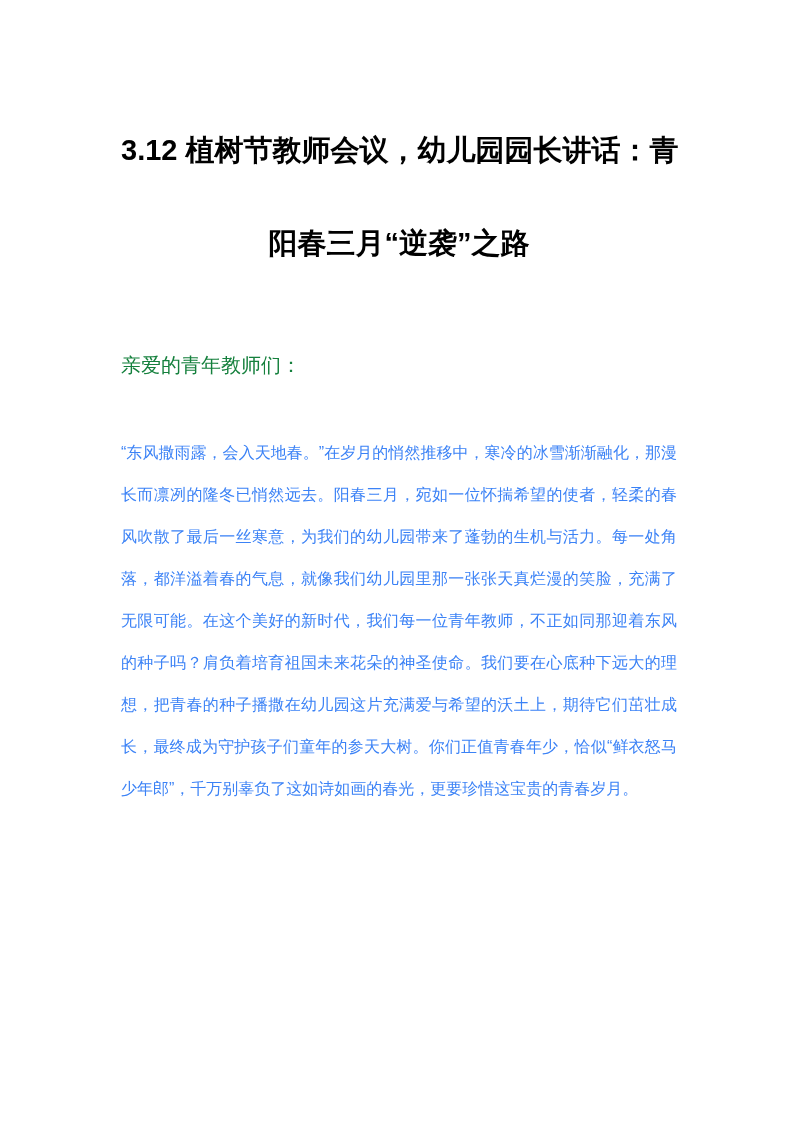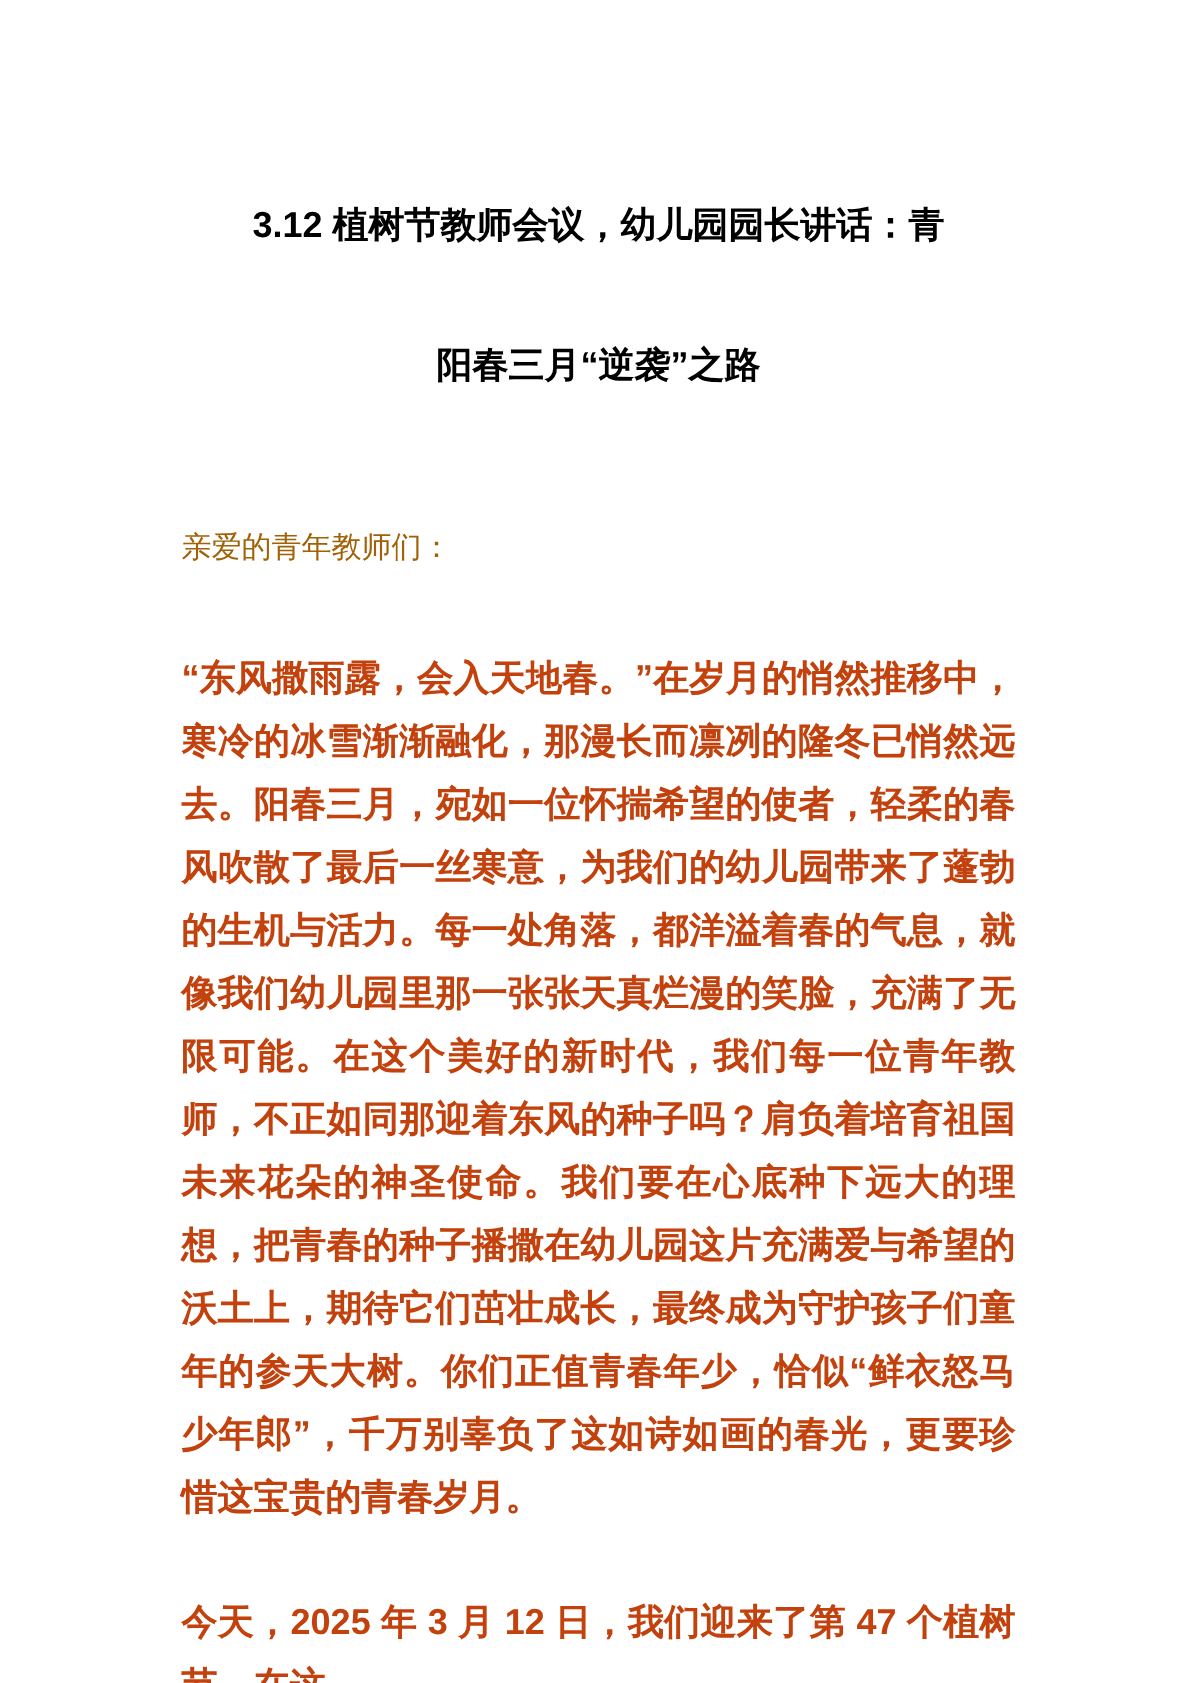--- a/index.html
+++ b/index.html
@@ -16,59 +16,57 @@
     font-family: "Liberation Sans", sans-serif;
   }
   .content {
     position: absolute;
     left: 121px;
     top: 0;
     width: 556px;
   }
   .doc-title {
     margin: 104px 0 0 0;
-    font-size: 24px;
+    font-size: 29px;
     font-weight: 700;
     line-height: 93px;
     text-align: center;
     color: #000000;
   }
   .doc-title .title-line {
     white-space: nowrap;
   }
   .greeting {
     margin: 54px 0 0 0;
     font-size: 20px;
     line-height: 42px;
-    color: #a16207;
+    color: #15803d;
     text-align: left;
   }
   .body-paragraph {
     margin: 46px 0 0 0;
-    font-size: 24px;
+    font-size: 16px;
     line-height: 42px;
-    color: #c2410c;
+    color: #3b82f6;
     text-align: justify;
-    font-weight: bold;
   }
   .body-paragraph.last {
     margin-top: 41px;
   }
 </style>
 </head>
 <body>
 
 <div class="page">
   <div class="content">
 
     <h1 class="doc-title">
       <div class="title-line">3.12 植树节教师会议，幼儿园园长讲话：青</div>
       <div class="title-line">阳春三月“逆袭”之路</div>
     </h1>
 
     <p class="greeting">亲爱的青年教师们：</p>
 
     <p class="body-paragraph">“东风撒雨露，会入天地春。”在岁月的悄然推移中，寒冷的冰雪渐渐融化，那漫长而凛冽的隆冬已悄然远去。阳春三月，宛如一位怀揣希望的使者，轻柔的春风吹散了最后一丝寒意，为我们的幼儿园带来了蓬勃的生机与活力。每一处角落，都洋溢着春的气息，就像我们幼儿园里那一张张天真烂漫的笑脸，充满了无限可能。在这个美好的新时代，我们每一位青年教师，不正如同那迎着东风的种子吗？肩负着培育祖国未来花朵的神圣使命。我们要在心底种下远大的理想，把青春的种子播撒在幼儿园这片充满爱与希望的沃土上，期待它们茁壮成长，最终成为守护孩子们童年的参天大树。你们正值青春年少，恰似“鲜衣怒马少年郎”，千万别辜负了这如诗如画的春光，更要珍惜这宝贵的青春岁月。</p>
 
-    <p class="body-paragraph last">今天，2025 年 3 月 12 日，我们迎来了第 47 个植树节。在这</p>
 
   </div>
 </div>
 
 </body></html>

